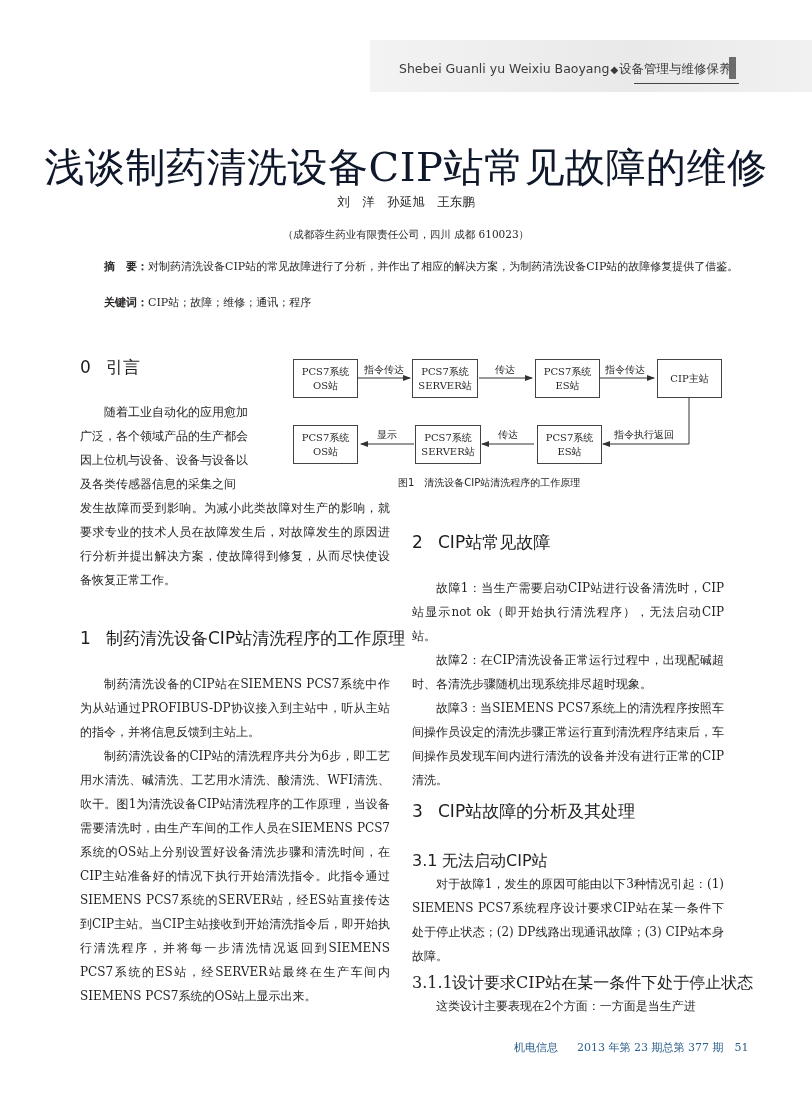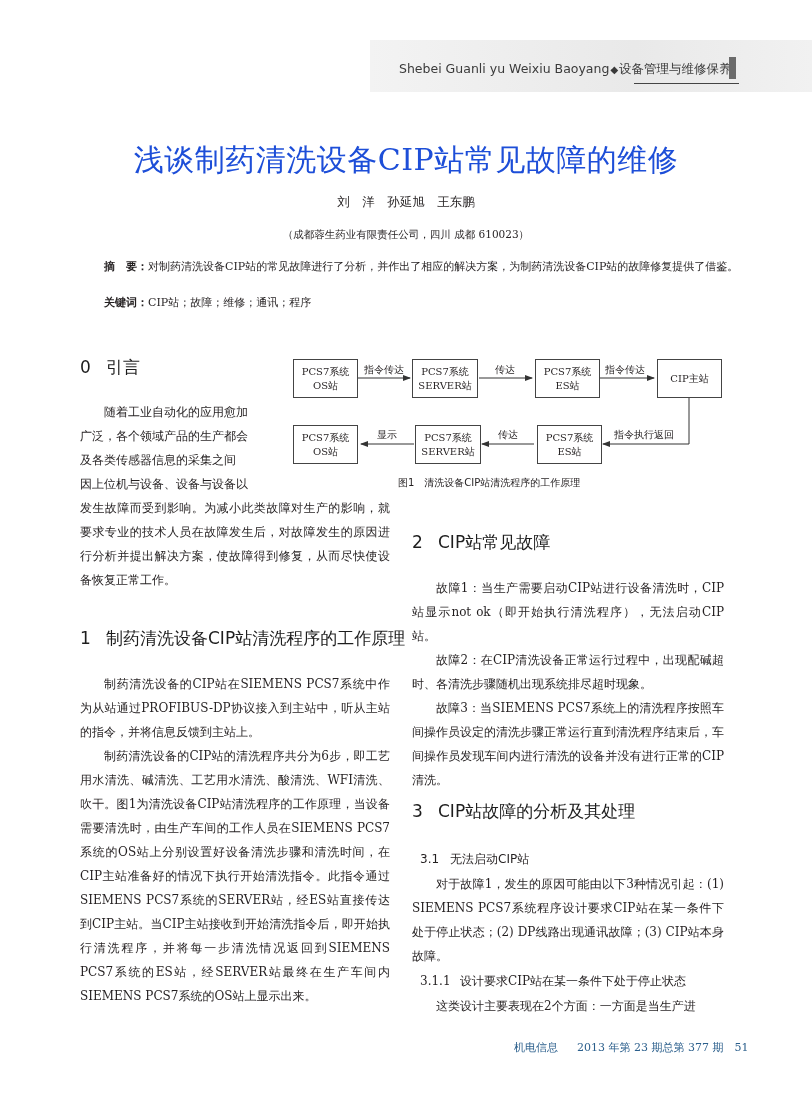--- a/index.html
+++ b/index.html
@@ -6,33 +6,33 @@
   body { width:812px; height:1099px; background:#ffffff; position:relative; overflow:hidden;
          font-family:"DejaVu Serif", "Liberation Serif", serif; color:#231f20; }
   .hdr-band { position:absolute; left:370px; top:40px; width:442px; height:52px;
               background:linear-gradient(90deg,#f3f3f3,#e9e9e9 60%,#f1f1f1); }
   .hdr-text { position:absolute; left:399px; top:61px; font-family:"DejaVu Sans","Liberation Sans",sans-serif;
               font-size:12.5px; color:#3a3a3a; white-space:nowrap; }
   .hdr-text .diamond { font-size:10px; margin:0 1px; }
   .hdr-rule { position:absolute; left:634px; top:83px; width:105px; height:1px; background:#444; }
   .hdr-bar { position:absolute; left:729px; top:57px; width:7px; height:22px; background:#6b6b6b; }
 
-  .title { position:absolute; left:0; width:812px; top:140px; text-align:center; font-size:30px; letter-spacing:0.5px; color:#1d4ed8; }
+  .title { position:absolute; left:0; width:812px; top:140px; text-align:center; font-size:40px; letter-spacing:0.5px; color:#0f172a; }
   .authors { position:absolute; left:0; width:812px; top:194px; text-align:center; font-size:12.5px; word-spacing:6px; }
   .affil { position:absolute; left:0; width:812px; top:228px; text-align:center; font-size:10.5px; }
 
   .abstract { position:absolute; left:80px; top:258px; width:670px; font-size:11px; line-height:18px; }
   .abstract .indent { display:inline-block; width:24px; }
   .bold { font-weight:bold; }
   .keywords { position:absolute; left:104px; top:295px; font-size:11px; }
 
   .col { position:absolute; font-size:12px; line-height:24px; text-align:justify; color:#231f20; }
   .sec { position:absolute; font-family:"DejaVu Sans","Liberation Sans",sans-serif; font-size:17px; color:#1d1d1d; white-space:nowrap; }
   .sec .num { display:inline-block; width:26px; }
-  .subsec { position:absolute; font-family:"DejaVu Sans","Liberation Sans",sans-serif; font-size:12px; white-space:nowrap;margin-left:8px; }
+  .subsec { position:absolute; font-family:"DejaVu Sans","Liberation Sans",sans-serif; font-size:16px; white-space:nowrap; }
   .p { text-indent:2em; margin:0; }
   .p0 { margin:0; }
 
   .diagram { position:absolute; left:293px; top:350px; width:436px; height:115px; }
   .box { position:absolute; border:1px solid #444; background:#fff; font-size:10px; line-height:14px; text-align:center;
          display:flex; flex-direction:column; justify-content:center; }
   .lbl { position:absolute; font-size:10px; white-space:nowrap; }
   .fig-cap { position:absolute; left:398px; top:476px; font-family:"DejaVu Sans","Liberation Sans",sans-serif; font-size:10px; white-space:nowrap; }
   .footer { position:absolute; left:514px; top:1040px; font-size:11px; color:#2b5f8c; white-space:nowrap; }
   .footer .fs { font-family:"DejaVu Sans","Liberation Sans",sans-serif; }
@@ -57,22 +57,22 @@
 <div class="keywords">
   <span class="bold">关键词：</span><span>CIP站；故障；维修；通讯；程序</span>
 </div>
 
 <div class="sec" style="left:80px; top:356px;">
   <span class="num">0</span><span>引言</span>
 </div>
 <div class="col" style="left:80px; top:400px; width:188px;">
   <div style="text-indent:2em;">随着工业自动化的应用愈加</div>
   <div>广泛，各个领域产品的生产都会</div>
+  <div>因上位机与设备、设备与设备以</div>
   <div>及各类传感器信息的采集之间</div>
-  <div>因上位机与设备、设备与设备以</div>
 </div>
 <div class="col" style="left:80px; top:496px; width:310px;">
   <p class="p0">发生故障而受到影响。为减小此类故障对生产的影响，就要求专业的技术人员在故障发生后，对故障发生的原因进行分析并提出解决方案，使故障得到修复，从而尽快使设备恢复正常工作。</p>
 </div>
 
 <div class="sec" style="left:80px; top:627px;">
   <span class="num">1</span><span>制药清洗设备CIP站清洗程序的工作原理</span>
 </div>
 <div class="col" style="left:80px; top:672px; width:310px;">
   <p class="p">制药清洗设备的CIP站在SIEMENS PCS7系统中作为从站通过PROFIBUS-DP协议接入到主站中，听从主站的指令，并将信息反馈到主站上。</p>

